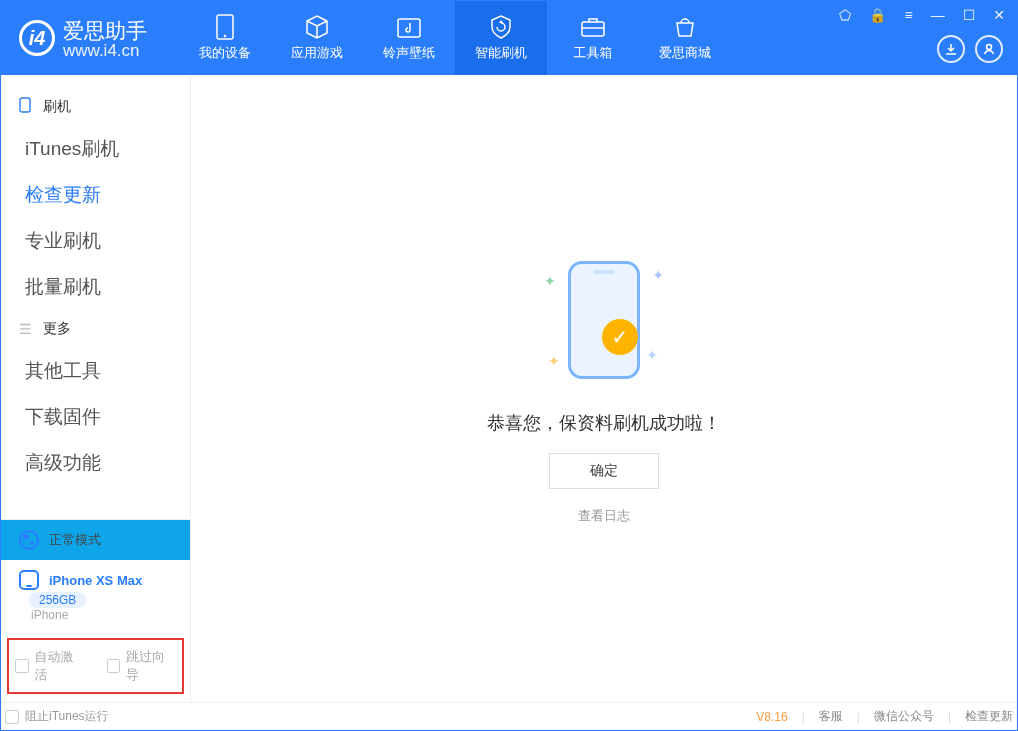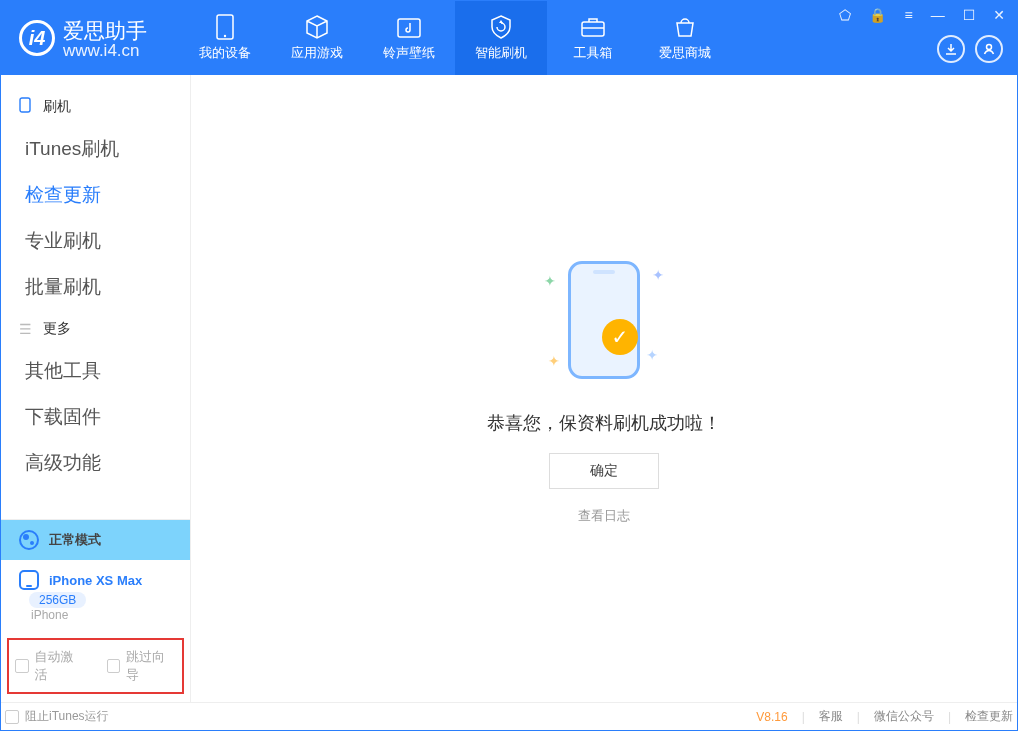--- a/index.html
+++ b/index.html
@@ -25,21 +25,21 @@
 .sidebar { width: 190px; border-right: 1px solid #eee; display: flex; flex-direction: column; }
 .sidebar-scroll { flex: 1; overflow: auto; padding-top: 12px; }
 .group-header { display: flex; align-items: center; gap: 8px; padding: 10px 18px; font-size: 14px; color: #333; }
 .group-header .gi { color: #2a7efb; width: 16px; }
 .group-header.more .gi { color: #bbb; }
 .sidebar-item { padding: 10px 18px 10px 24px; font-size: 19px; color: #555; cursor: pointer; }
 .sidebar-item.active { color: #2a7efb; }
 
 .device-panel { border-top: 1px solid #eee; }
 .dev-row { padding: 10px 18px; display: flex; align-items: center; gap: 10px; font-size: 13px; color: #444; }
-.dev-row.mode { background: #7dd3fc; font-weight: bold; }
+.dev-row.mode { background: #0ea5e9; }
 .mode-icon { width: 20px; height: 20px; border: 2px solid #2a7efb; border-radius: 50%; position: relative; }
 .mode-icon::before, .mode-icon::after { content:""; position:absolute; background:#2a7efb; border-radius:50%; }
 .mode-icon::before { width:6px; height:6px; top:2px; left:2px; }
 .mode-icon::after { width:4px; height:4px; bottom:3px; right:3px; }
 .dev-icon { width: 20px; height: 20px; border: 2px solid #2a7efb; border-radius: 5px; position: relative; }
 .dev-icon::after { content:""; position:absolute; bottom:1px; left:50%; transform:translateX(-50%); width:6px; height:2px; background:#2a7efb; border-radius:1px; }
 .dev-name { font-weight: 600; color: #2a7efb; }
 .capacity-pill { display: inline-block; background: #e8f1ff; color: #2a7efb; border-radius: 10px; padding: 1px 10px; font-size: 12px; margin-left: 28px; margin-top: -4px; }
 .dev-type { margin-left: 30px; color: #aaa; font-size: 12px; padding-bottom: 8px; }
 

